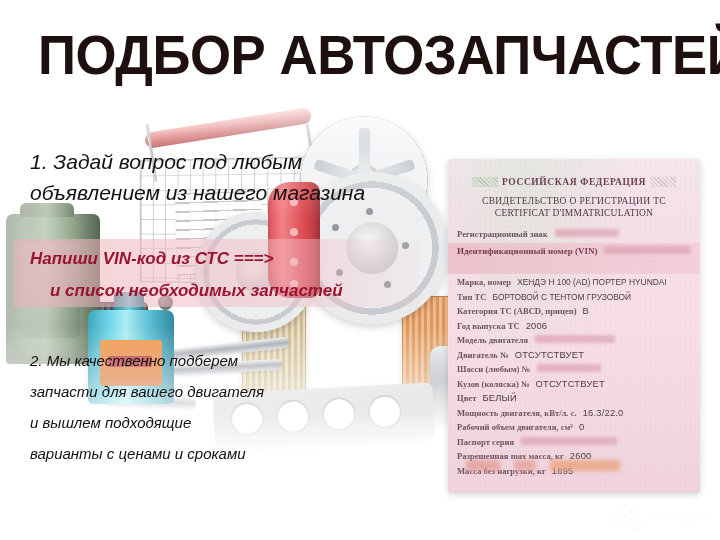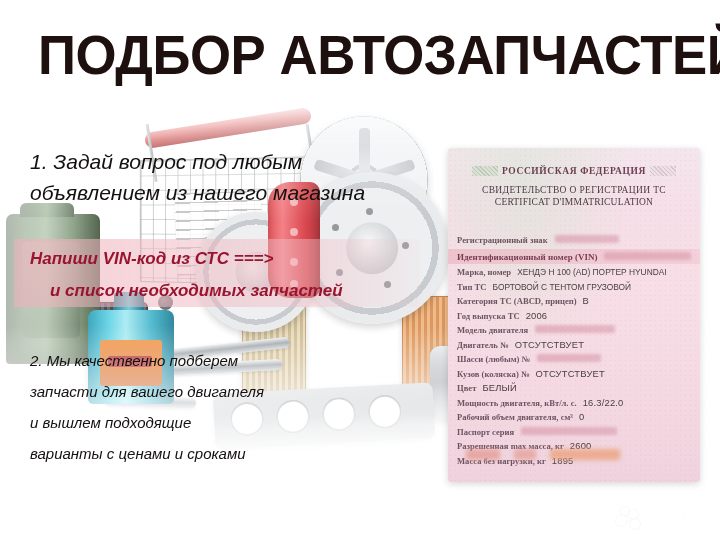--- a/index.html
+++ b/index.html
@@ -376,21 +376,21 @@
     left: 30px;
     top: 345px;
     font-size: 15px;
     line-height: 31px;
   }
 
   
   .doc {
     position: absolute;
     left: 448px;
-    top: 148px;
+    top: 159px;
     width: 252px;
     height: 334px;
     z-index: 50;
     border-radius: 3px;
     overflow: hidden;
     background:
       radial-gradient(ellipse at 30% 12%, rgba(214,231,213,.55), rgba(255,255,255,0) 42%),
       linear-gradient(to bottom, #f3e6ec 0%, #f6dfe8 18%, #f7dde6 50%, #f3d8e2 78%, #efd2dd 100%);
     box-shadow: 0 2px 7px rgba(0,0,0,.16);
     font-family: "Liberation Serif", serif;
@@ -437,21 +437,21 @@
     text-align: center;
     font-size: 9.5px;
     letter-spacing: .35px;
     color: #4e3744;
     margin-top: 7px;
   }
   .doc-title2 { margin-top: 2px; letter-spacing: .2px; }
 
   .doc-fields {
     position: relative;
-    margin-top: 26px;
+    margin-top: 9px;
     padding: 0 9px;
   }
   .row {
     display: flex;
     align-items: baseline;
     font-size: 8.6px;
     line-height: 14.5px;
     white-space: nowrap;
   }
   .row .lbl {
@@ -463,21 +463,21 @@
     margin-left: 6px;
     font-family: "Liberation Sans", sans-serif;
     font-size: 8.4px;
     color: #4a4045;
     text-align: center;
   }
   .row .val.big { font-size: 9.4px; letter-spacing: .2px; }
   .row.vinrow {
     background: linear-gradient(to right, rgba(233,160,175,.45), rgba(236,175,188,.30));
     margin: 1px -9px 1px -9px;
-    padding: 1px 9px 0 9px;
+    padding: 1px 9px 16px 9px;
     font-size: 9px;
   }
   .row.vinrow .lbl { color: #6b2a42; }
   .blur {
     display: inline-block;
     height: 8px;
     border-radius: 2px;
     background: linear-gradient(to right, rgba(221,162,178,.75), rgba(214,150,168,.55));
     filter: blur(1.6px);
     vertical-align: middle;

